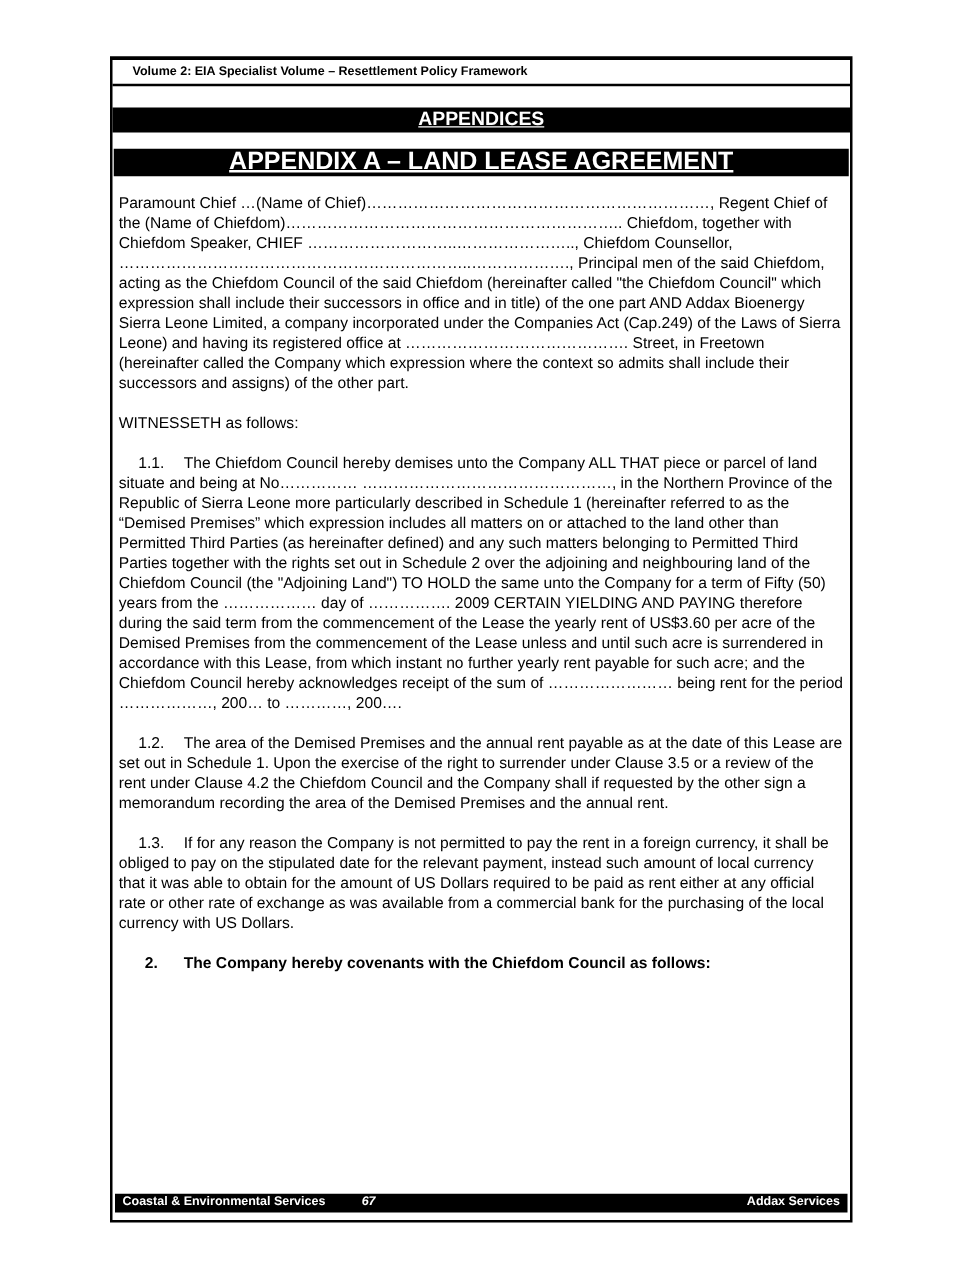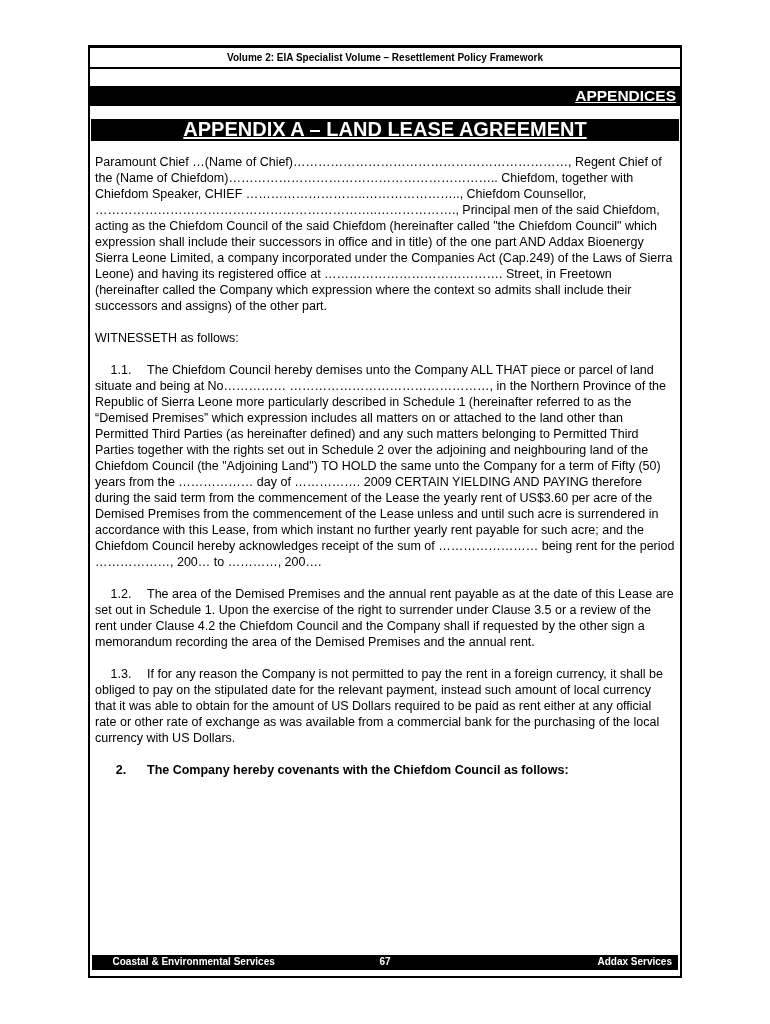--- a/index.html
+++ b/index.html
@@ -20,40 +20,40 @@
     left: 88px;
     top: 45px;
     width: 594px;
     height: 933px;
     border: 2px solid #000;
     border-top-width: 3px;
     box-sizing: border-box;
     background: #fff;
   }
   .page-header {
-    text-align: center;
+    text-align: left;
     font-weight: bold;
     font-size: 10px;
     line-height: 12px;
-    padding: 4px 0 3px 0;
+    padding: 4px 0 3px 16px;
     border-bottom: 2.5px solid #000;
   }
   .bar {
     background: #000;
     color: #fff;
     font-weight: bold;
     text-decoration: underline;
     box-sizing: border-box;
   }
   .bar-appendices {
     margin: 17px 0 0 0;
     font-size: 15.5px;
     line-height: 18px;
     padding: 1px 4px 1px 4px;
-    text-align: right;
+    text-align: center;
   }
   .bar-title {
     margin: 13px 1px 0 1px;
     font-size: 20px;
     line-height: 19px;
     padding: 1px 4px 2px 4px;
     text-align: center;
   }
   .content {
     padding: 13px 5px 0 5px;
@@ -77,22 +77,22 @@
     bottom: 6px;
     background: #000;
     color: #fff;
     font-weight: bold;
     font-size: 10px;
     line-height: 12px;
     padding: 1px 6px 2px 6px;
     display: flex;
     align-items: center;
   }
-  .page-footer .fl { flex: 1; text-align: center; }
-  .page-footer .fc { flex: 1; text-align: center; }
+  .page-footer .fl { flex: 1; text-align: left; }
+  .page-footer .fc { flex: 1; text-align: left; font-style: italic; }
   .page-footer .fr { flex: 1; text-align: right; }
 </style>
 </head>
 <body>
 
 <div class="sheet">
 
   <div class="page-header">
     <span>Volume 2: EIA Specialist Volume – Resettlement Policy Framework</span>
   </div>

